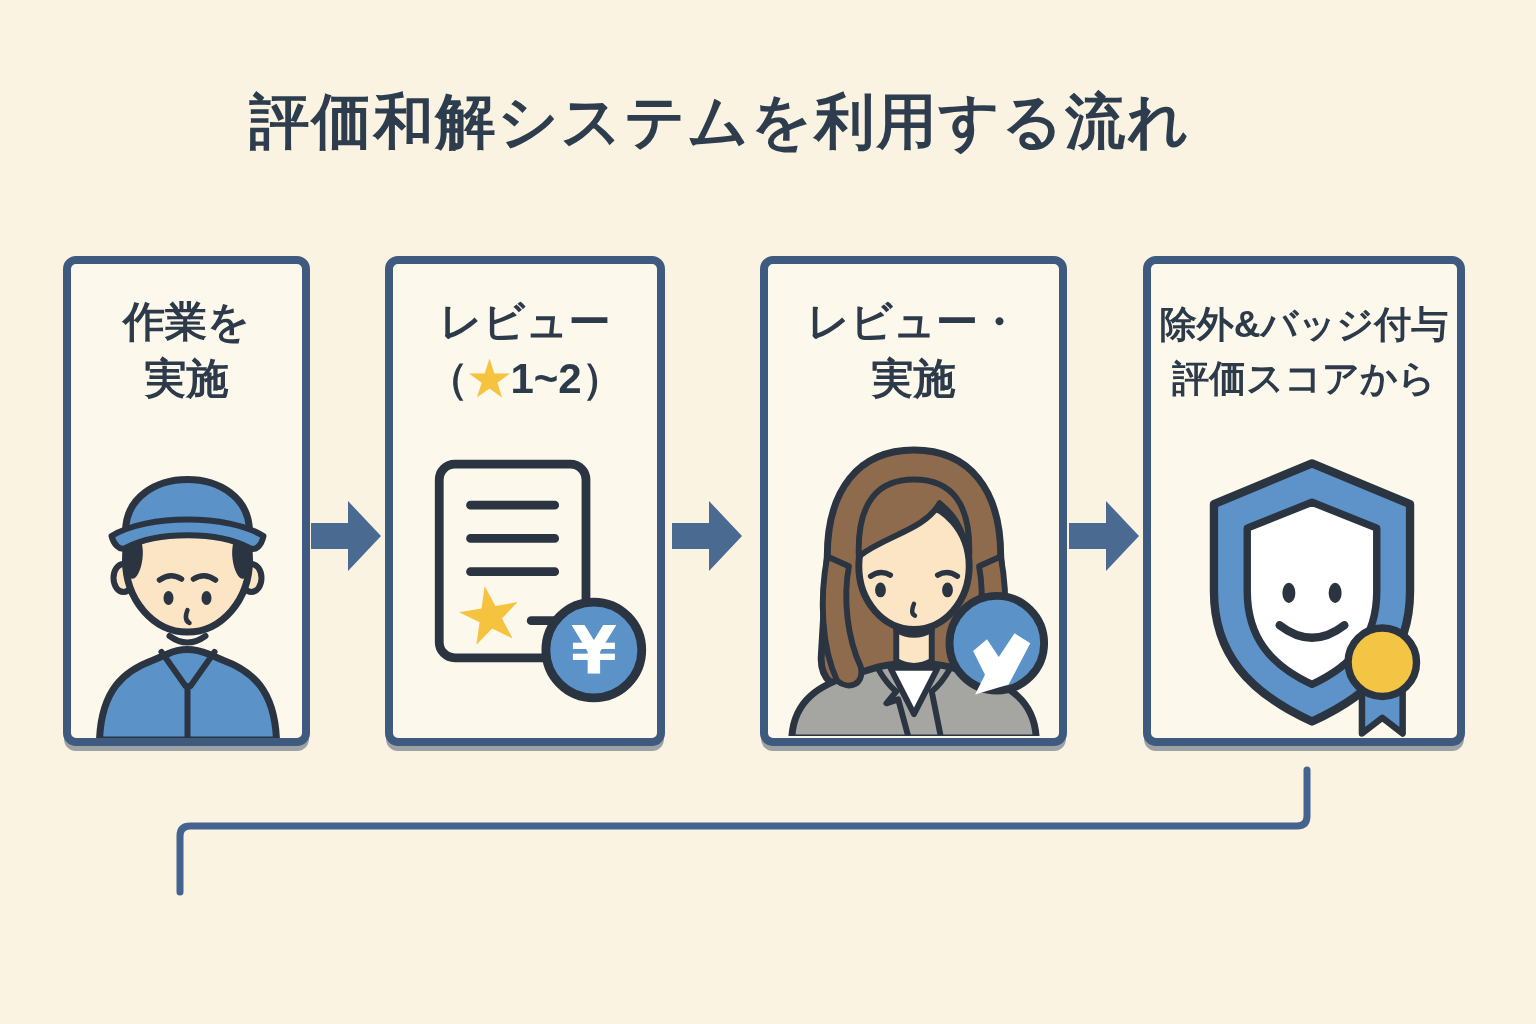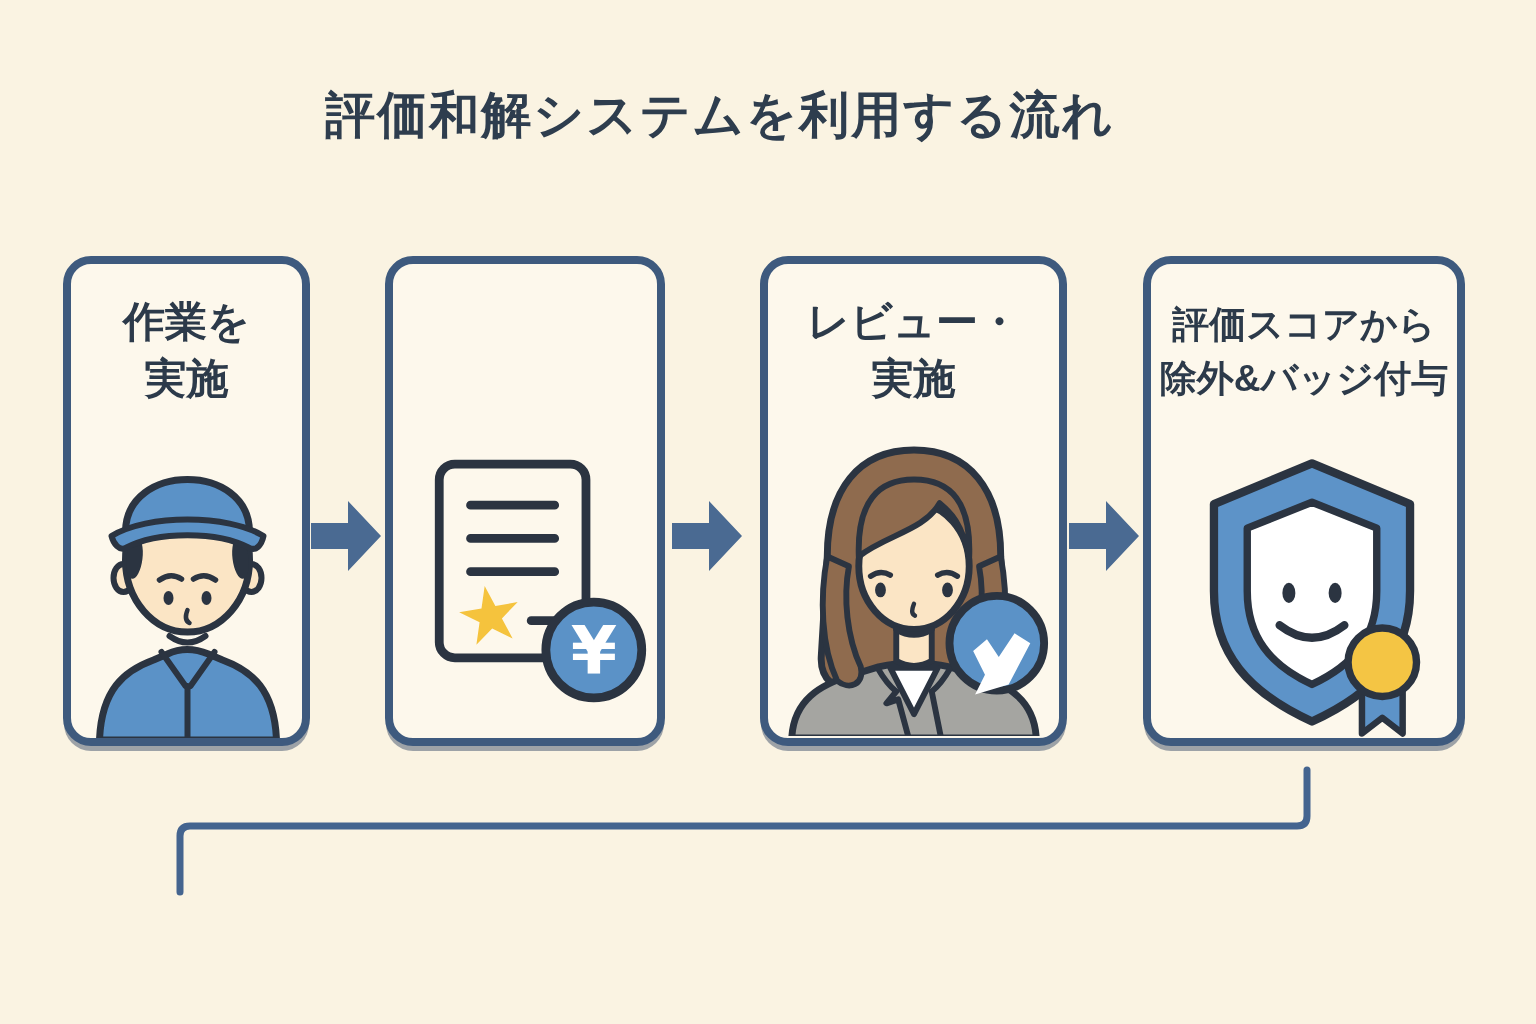--- a/index.html
+++ b/index.html
@@ -5,27 +5,27 @@
   html,body{margin:0;padding:0;}
   body{
     width:1536px;height:1024px;position:relative;overflow:hidden;
     background:#faf3e2;
     font-family:"Liberation Sans", sans-serif;
     -webkit-font-smoothing:antialiased;
   }
   .page-title{
     position:absolute;top:82px;left:0;width:1440px;
     text-align:center;
-    font-size:50px;font-weight:800;color:#2e3d4e;
+    font-size:60px;font-weight:800;color:#2e3d4e;
     letter-spacing:2px;white-space:nowrap;
   }
   .card{
     position:absolute;top:256px;height:474px;
     background:#fdf8ec;
-    border:8px solid #3e5a7e;border-radius:28px;
+    border:8px solid #3e5a7e;border-radius:13px;
     box-shadow:0 6px 0 -1px rgba(45,65,95,.45);
   }
   .card-1{left:63px;width:231px;}
   .card-2{left:385px;width:264px;}
   .card-3{left:760px;width:291px;}
   .card-4{left:1143px;width:306px;}
   .card-title{
     margin-top:30px;text-align:center;
     font-size:42px;font-weight:800;color:#2c3a4a;line-height:1.35;
   }
@@ -74,20 +74,24 @@
     <path d="M98,182 Q94,192 100,195" fill="none" stroke="#2b3441" stroke-width="4.5" stroke-linecap="round"></path>
     <path d="M80,208 Q98,221 116,208" fill="none" stroke="#2b3441" stroke-width="6" stroke-linecap="round"></path>
   </svg>
 </div>
 
 <svg class="flow-arrow arrow-1" viewBox="0 0 72 80" aria-hidden="true">
   <polygon points="0,27 37,27 37,5 70,40 37,75 37,53 0,53" fill="#4a6a92"></polygon>
 </svg>
 
 <div class="card card-2">
+  <div class="card-title">
+    <div>レビュー</div>
+    <div><span>（</span><span class="star-inline">★</span><span>1~2</span><span>）</span></div>
+  </div>
   <svg class="illus illus-2" viewBox="0 0 230 260" aria-hidden="true">
     <rect x="12" y="10" width="150" height="198" rx="16" fill="#fdf8ec" stroke="#2b3441" stroke-width="9"></rect>
     <path d="M44,52 H130 M44,86 H130 M44,120 H130" fill="none" stroke="#2b3441" stroke-width="9" stroke-linecap="round"></path>
     <polygon points="0,-32 7.2,-9.9 30.4,-9.9 11.6,3.8 18.8,25.9 0,12.2 -18.8,25.9 -11.6,3.8 -30.4,-9.9 -7.2,-9.9" transform="translate(64,166) rotate(-10)" fill="#f5c33d"></polygon>
     <path d="M106,170 H130" fill="none" stroke="#2b3441" stroke-width="9" stroke-linecap="round"></path>
     <circle cx="170" cy="200" r="49" fill="#5b92c7" stroke="#2b3441" stroke-width="9"></circle>
     <text x="170" y="224" text-anchor="middle" font-size="68" font-weight="bold" fill="#ffffff" font-family="&quot;DejaVu Sans&quot;, sans-serif">¥</text>
   </svg>
 </div>
 
@@ -127,22 +131,22 @@
     <path d="M200,214 L214,202 L226,220 L242,196 L258,206 L236,248 L202,258 L212,238 Z" fill="#ffffff"></path>
   </svg>
 </div>
 
 <svg class="flow-arrow arrow-3" viewBox="0 0 72 80" aria-hidden="true">
   <polygon points="0,27 37,27 37,5 70,40 37,75 37,53 0,53" fill="#4a6a92"></polygon>
 </svg>
 
 <div class="card card-4">
   <div class="card-title">
+    <div>除外&amp;バッジ付与</div>
     <div>評価スコアから</div>
-    <div>除外&amp;バッジ付与</div>
   </div>
   <svg class="illus illus-4" viewBox="0 0 240 310" aria-hidden="true">
 
     <path d="M120,10 L226,54 L226,148 C226,216 188,258 120,289 C52,258 14,216 14,148 L14,54 Z" fill="#5d93c8" stroke="#2b3441" stroke-width="9" stroke-linejoin="round"></path>
 
     <path d="M120,52 L190,80 L190,148 C190,198 165,228 120,249 C75,228 50,198 50,148 L50,80 Z" fill="#ffffff" stroke="#2b3441" stroke-width="8" stroke-linejoin="round"></path>
 
     <ellipse cx="95" cy="150" rx="7" ry="11" fill="#2b3441"></ellipse>
     <ellipse cx="145" cy="150" rx="7" ry="11" fill="#2b3441"></ellipse>
     <path d="M85,185 Q120,212 155,185" fill="none" stroke="#2b3441" stroke-width="9" stroke-linecap="round"></path>

